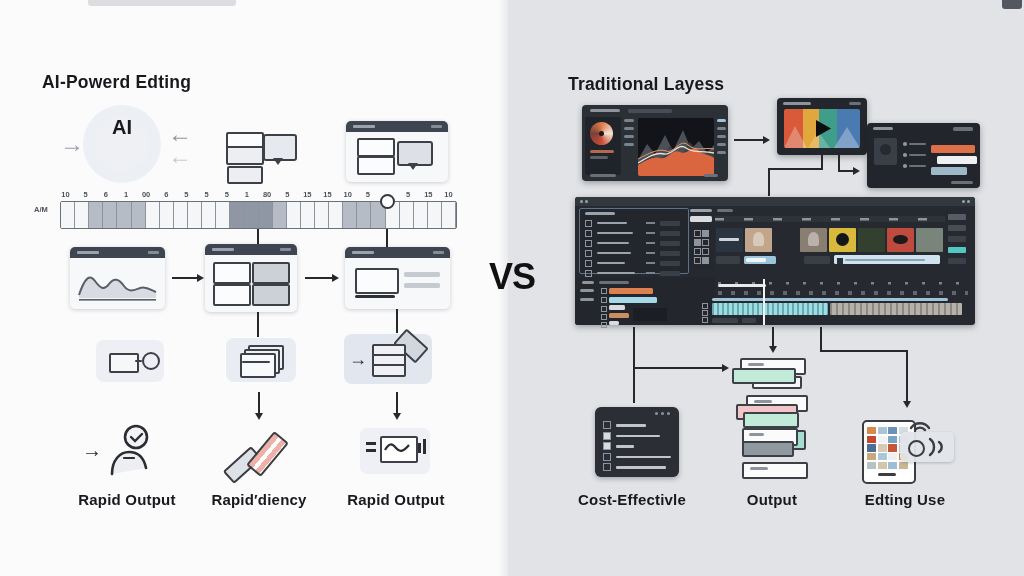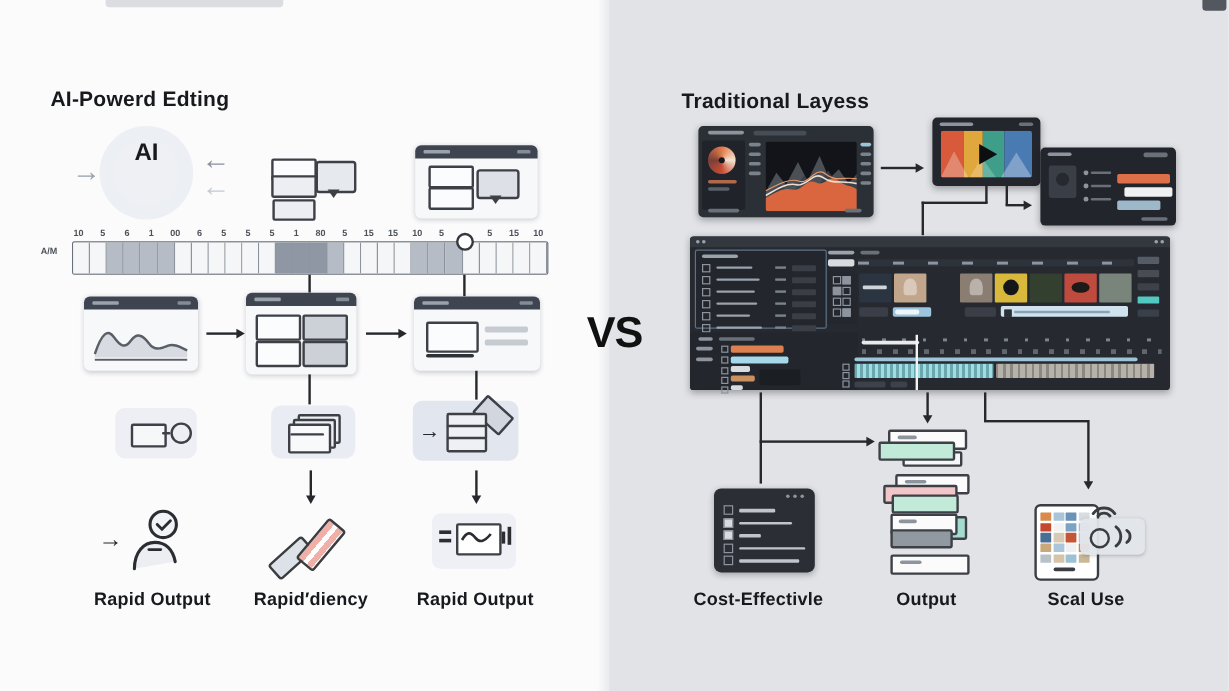--- a/index.html
+++ b/index.html
@@ -548,13 +548,13 @@
   <div class="abs" style="left:42px;top:20px;width:54px;height:30px;background:rgba(226,229,234,.95);border-radius:5px;box-shadow:0 1px 3px rgba(40,45,60,.25);"></div>
   <div class="abs" style="left:50px;top:28px;width:13px;height:13px;border:2.5px solid #3a3d42;border-radius:50%;"></div>
   <svg style="position:absolute;left:68px;top:24px;" width="24" height="22" viewBox="0 0 24 22">
     <path d="M4 3 A10 10 0 0 1 4 19" fill="none" stroke="#3a3d42" stroke-width="2.4" stroke-linecap="round"></path>
     <path d="M13 6 A6 6 0 0 1 13 16" fill="none" stroke="#3a3d42" stroke-width="2.4" stroke-linecap="round"></path>
   </svg>
 </div>
 
 <div class="abs lbl" style="left:572px;top:491px;width:120px;">Cost-Effectivle</div>
 <div class="abs lbl" style="left:728px;top:491px;width:88px;">Output</div>
-<div class="abs lbl" style="left:858px;top:491px;width:94px;">Scal Use</div>
+<div class="abs lbl" style="left:858px;top:491px;width:94px;">Edting Use</div>
 
 </body></html>

